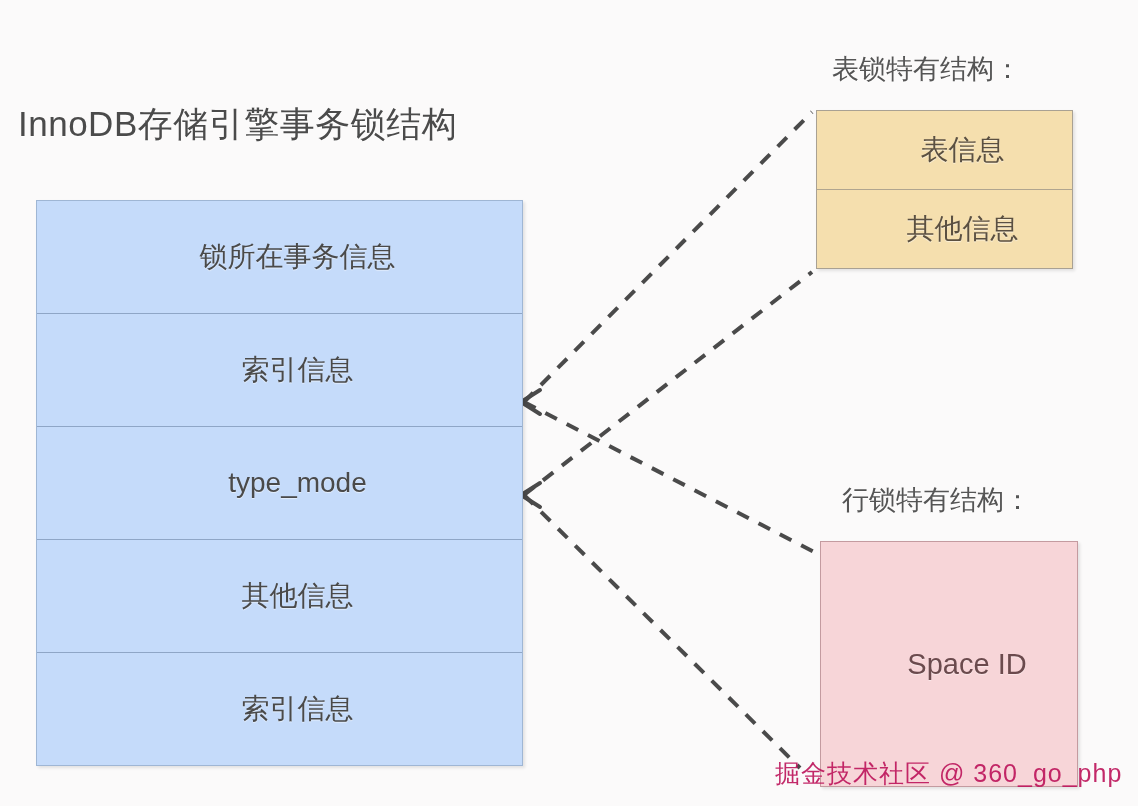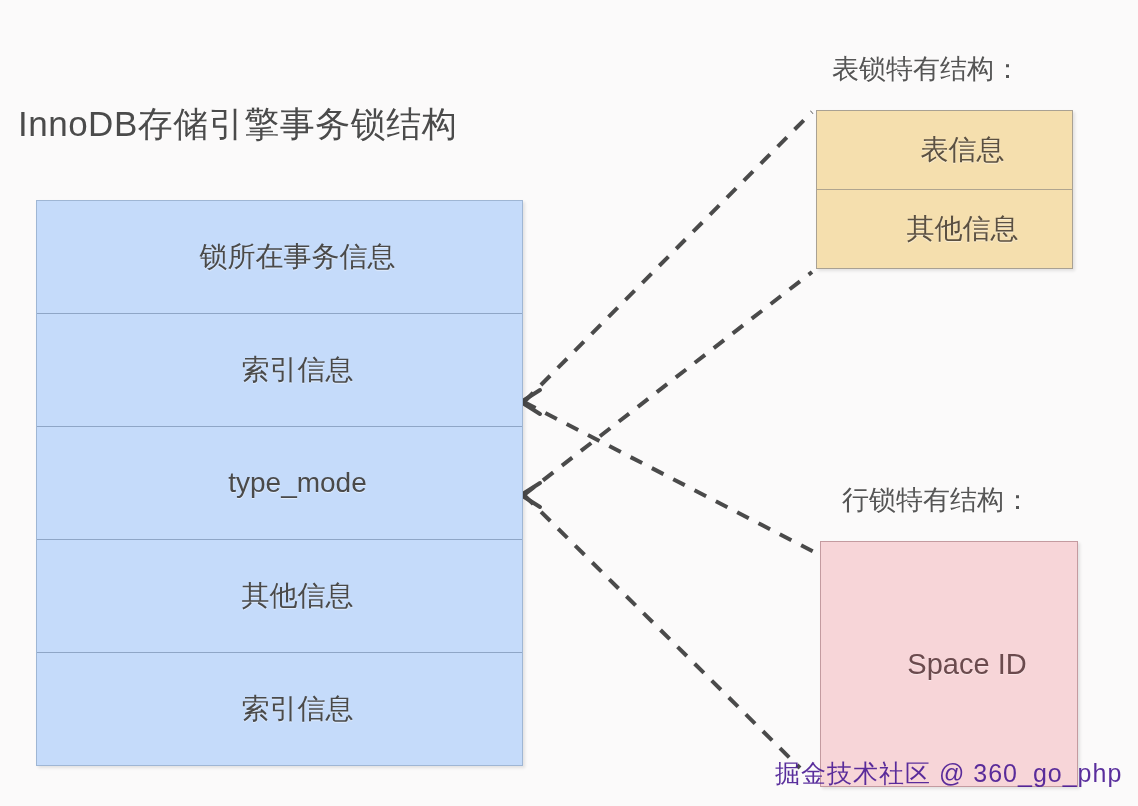--- a/index.html
+++ b/index.html
@@ -118,21 +118,21 @@
     height: 806px;
     pointer-events: none;
   }
 
   
   #watermark {
     position: absolute;
     left: 775px;
     top: 757px;
     font-size: 25px;
-    color: #4c1d95;
+    color: #be185d;
     letter-spacing: 1px;
     white-space: nowrap;
     opacity: 0.92;
   }
 </style>
 </head>
 <body>
 
 <div id="canvas">
 

